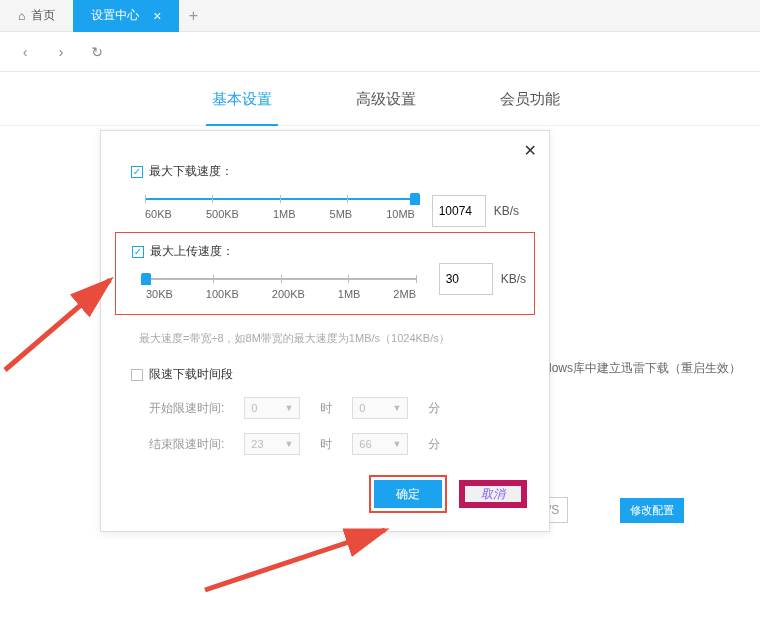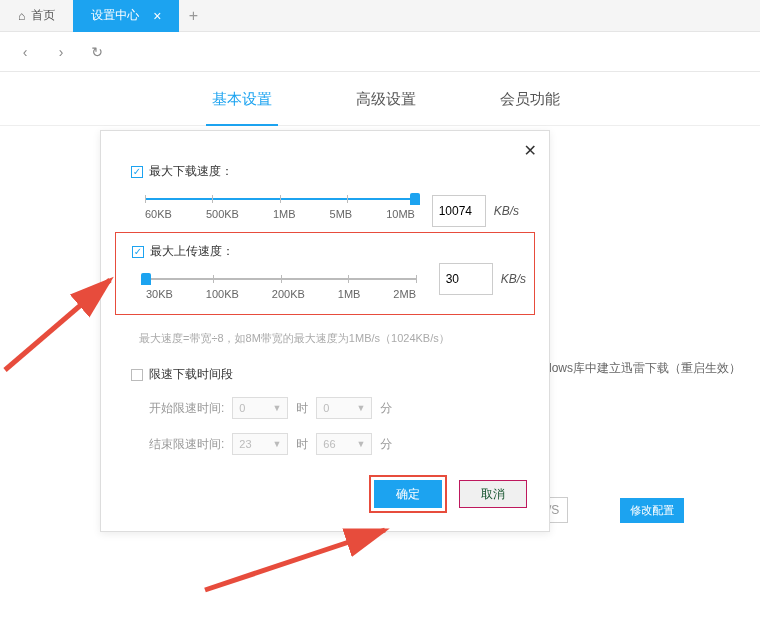--- a/index.html
+++ b/index.html
@@ -34,35 +34,35 @@
 .checkbox.unchecked { border-color: #bbb; color: transparent; }
 
 .slider-wrap { margin: 18px 0 4px 14px; position: relative; }
 .slider-track { height: 2px; background: #bbb; width: 270px; position: relative; }
 .slider-fill { height: 2px; background: #1ca3f0; position: absolute; left: 0; top: 0; }
 .slider-tick { position: absolute; top: -3px; width: 1px; height: 8px; background: #bbb; }
 .slider-thumb { position: absolute; top: -5px; width: 10px; height: 12px; background: #1ca3f0; border-radius: 2px 2px 0 0; }
 .slider-labels { display: flex; width: 270px; justify-content: space-between; margin-top: 8px; font-size: 11px; color: #666; margin-left: 14px; }
 .value-row { position: absolute; right: 8px; display: flex; align-items: center; gap: 8px; }
 .value-input { width: 54px; height: 32px; border: 1px solid #ccc; text-align: left; padding: 0 6px; font-size: 12px; }
-.unit { font-size: 12px; color: #555; font-style: italic; }
+.unit { font-size: 12px; color: #555; }
 
 .section.highlight { border: 1.5px solid #e74c3c; margin-left: -8px; margin-right: -8px; padding: 10px 16px 14px 16px; margin-top: 12px; }
 
 .hint { font-size: 11px; color: #aaa; margin: 16px 0 0 16px; }
 
 .timesection { margin-top: 20px; padding-left: 8px; }
-.time-row { display: flex; align-items: center; gap: 8px; margin-top: 14px; padding-left: 18px; font-size: 12px; color: #999; }
+.time-row { display: flex; align-items: center; gap: 20px; margin-top: 14px; padding-left: 18px; font-size: 12px; color: #999; }
 .time-select { width: 56px; height: 22px; border: 1px solid #ddd; background: #fafafa; display: flex; align-items: center; justify-content: space-between; padding: 0 6px; color: #bbb; font-size: 11px; }
 .sel-arrow { font-size: 9px; color: #bbb; }
 
 .dialog-buttons { display: flex; justify-content: flex-end; gap: 12px; margin-top: 20px; align-items: center; }
 .btn { width: 68px; height: 28px; display: flex; align-items: center; justify-content: center; font-size: 12px; cursor: pointer; }
 .btn-primary { background: #1ca3f0; color: #fff; }
-.btn-default { background: #f0f0f0; color: #14532d; border: 1px solid #be185d; }
+.btn-default { background: #f0f0f0; color: #8b5cf6; border: 6px solid #be185d; font-style: italic; }
 .btn-primary-wrap { border: 2px solid #e74c3c; padding: 3px; }
 
 
 .arrow { position: absolute; pointer-events: none; }
 .arrow svg { overflow: visible; }
 
 
 .bg-text { position: absolute; left: 545px; top: 360px; font-size: 12px; color: #666; white-space: nowrap; }
 .bg-box { position: absolute; left: 540px; top: 497px; display: flex; align-items: center; gap: 12px; }
 .bg-box .txt { color: #999; font-size: 12px; border: 1px solid #ccc; border-left: none; padding: 5px 8px 5px 0; }

